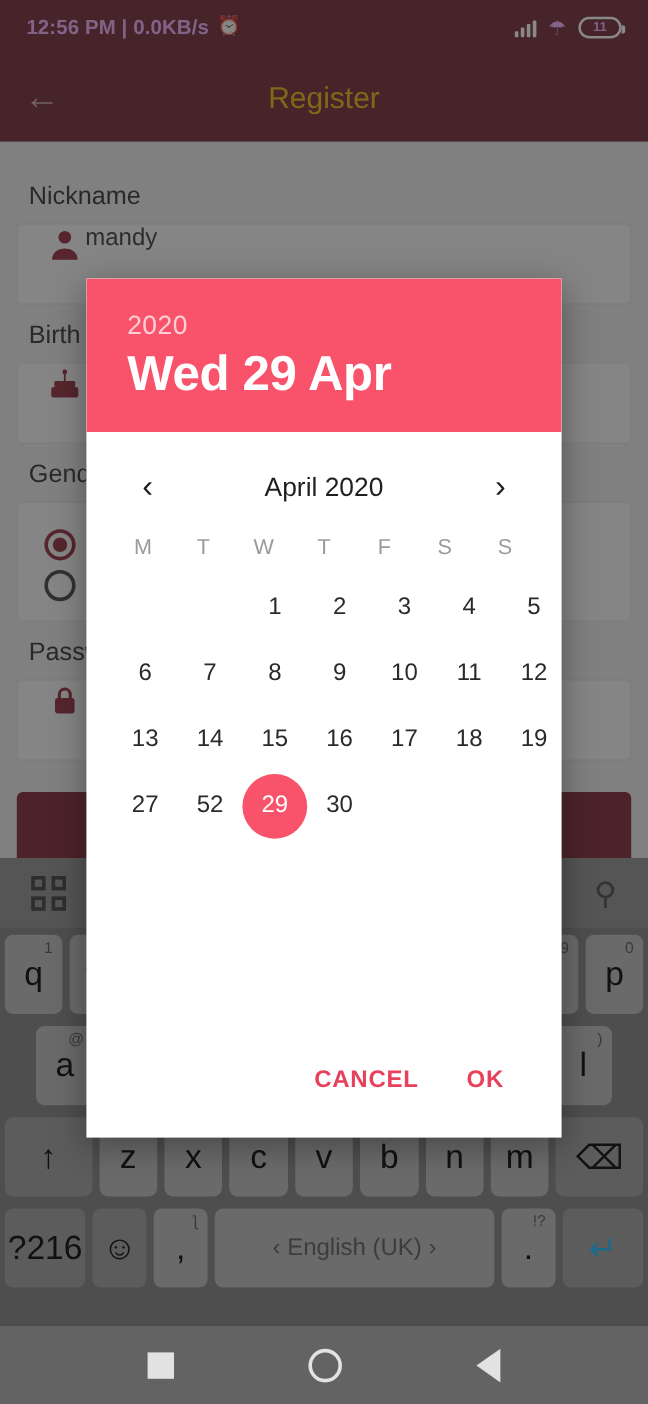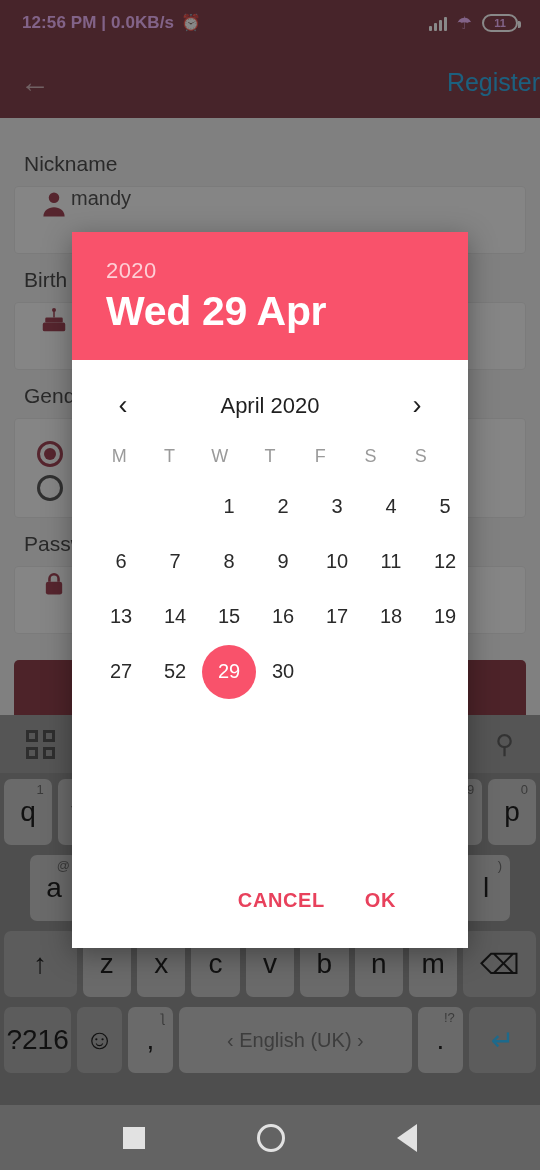--- a/index.html
+++ b/index.html
@@ -33,21 +33,21 @@
     display: flex; align-items: center; justify-content: center;
     font-size: 11px; font-weight: bold; padding: 0 5px; position: relative;
   }
   .batt::after { content:""; position:absolute; right:-5px; top:5px; width:3px; height:7px; background:#fff; border-radius:0 2px 2px 0; }
 
   .appbar {
     position: absolute; top: 46px; left: 0; width: 540px; height: 72px;
     background: #6E212E; display: flex; align-items: center;
   }
   .appbar .back { width: 70px; text-align: center; color: #C9A6AC; font-size: 30px; line-height: 1; }
-  .appbar .title { flex: 1; text-align: right; color: #0ea5e9; font-size: 25px; margin-left: -70px; }
+  .appbar .title { flex: 1; text-align: center; color: #eab308; font-size: 25px; margin-left: -70px; }
 
   .form {
     position: absolute; top: 118px; left: 0; width: 540px; bottom: 0;
     background: #ECECEC; padding: 20px 14px 0 14px;
   }
   .f-label { font-size: 21px; color: #2b2b2b; margin: 14px 0 10px 10px; }
   .f-box {
     background: #F6F6F6; border: 1px solid #E0E0E0; border-radius: 4px;
     height: 68px; display: flex; align-items: flex-start; padding: 0 22px; 
   }
@@ -113,21 +113,21 @@
   .cal-grid { padding: 0 22px; }
   .cal-week { display: grid; grid-template-columns: repeat(7, 1fr); }
   .cal-dow { color: #9a9a9a; font-size: 18px; text-align: center; height: 46px; line-height: 46px; }
   .cal-cell { height: 55px; display: flex; align-items: center; justify-content: center; }
   .cal-day { width: 54px; height: 54px; border-radius: 50%; display:flex; align-items:center; justify-content:center;
              font-size: 20px; color: #2a2a2a; }
   .cal-day.sel { background: #F9526B; color: #fff; }
   .cal-day.empty { color: transparent; }
 
   .dlg-actions { position: absolute; bottom: 0; left: 0; width: 396px; height: 96px;
-                 display: flex; align-items: center; justify-content: flex-end; gap: 40px; padding-right: 72px; }
+                 display: flex; align-items: center; justify-content: flex-end; gap: 40px; padding-right: 48px; }
   .dlg-btn { color: #E8415C; font-size: 20px; font-weight: bold; letter-spacing: .6px; }
 </style>
 </head>
 <body>
 
 <div id="screen">
 
   <div class="app-layer">
 
     <div class="statusbar">

